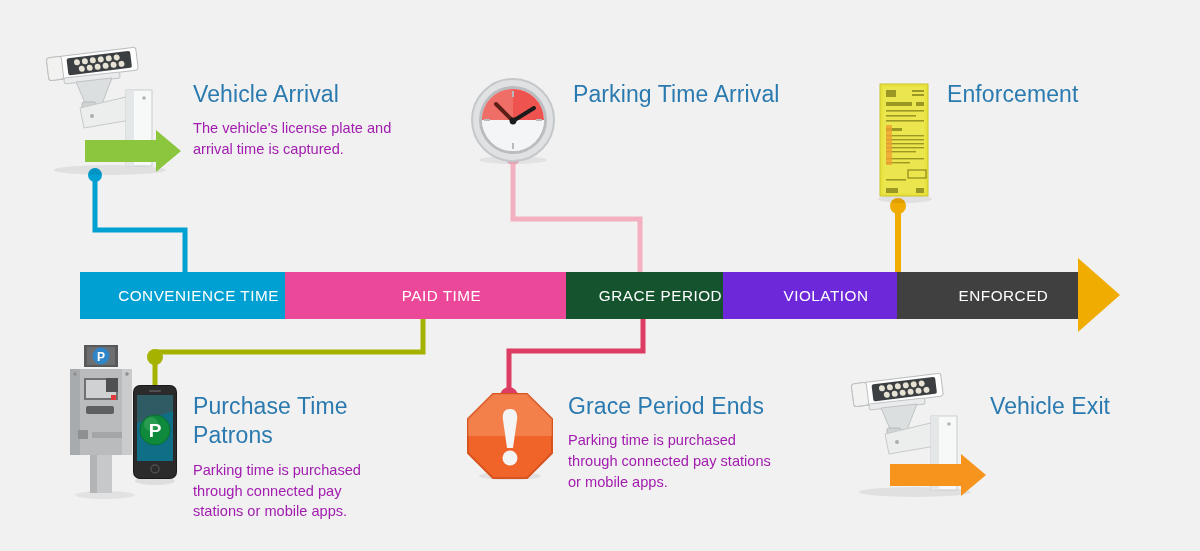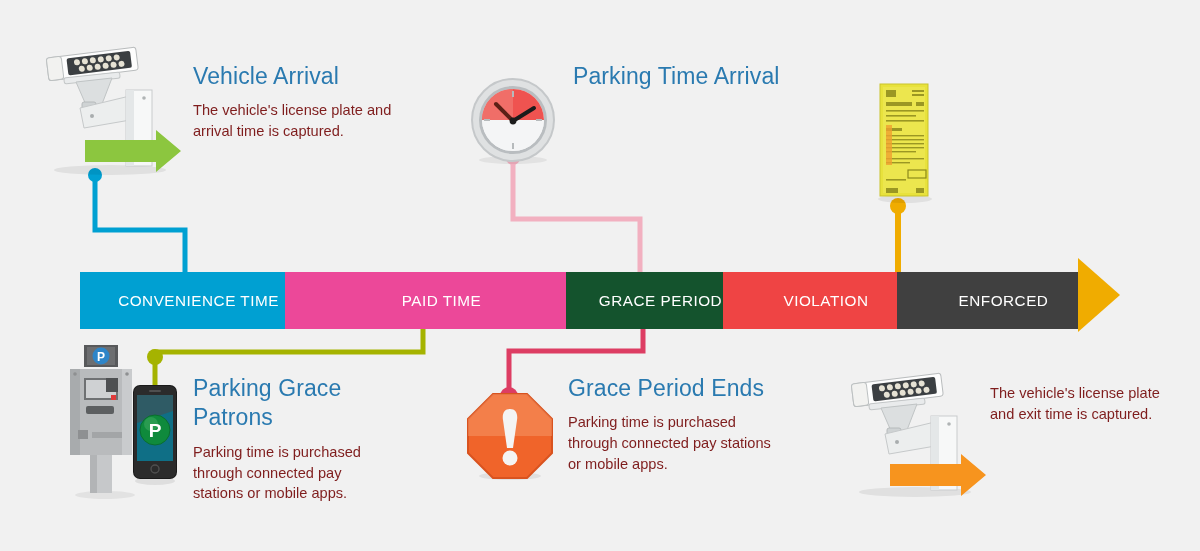--- a/index.html
+++ b/index.html
@@ -6,39 +6,39 @@
   body {
     width: 1200px; height: 551px;
     background: #f1f1f1;
     font-family: "Liberation Sans", sans-serif;
     overflow: hidden;
     position: relative;
   }
   #stage { position: absolute; inset: 0; }
 
   
-  .block { position: absolute; }
+  .block { position: absolute; margin-top: 18px; }
   .block h3 {
     color: #2a7ab0;
     font-weight: 400;
     font-size: 23px;
     line-height: 1.28;
     letter-spacing: .1px;
   }
   .block p {
-    color: #7f1d1d;
+    color: #a21caf;
     font-size: 14.6px;
     line-height: 1.42;
     margin-top: 9px;
   }
 
   
   #timeline { position: absolute; left: 80px; top: 272px; width: 1040px; height: 47px; }
   .seg {
-    position: absolute; top: 0; height: 57px;
+    position: absolute; top: 0; height: 47px;
     display: flex; align-items: center; justify-content: center; padding-left: 32px;
   }
   .seg span {
     color: #ffffff;
     font-size: 15.3px;
     letter-spacing: .5px;
     white-space: nowrap;
   }
   #arrowhead {
     position: absolute; top: -14px; right: 0;
@@ -91,21 +91,21 @@
   <div id="timeline">
     <div class="seg" style="left:0px;width:205px;background:#00a0d2">
       <span>CONVENIENCE TIME</span>
     </div>
     <div class="seg" style="left:205px;width:281px;background:#ec4899">
       <span>PAID TIME</span>
     </div>
     <div class="seg" style="left:486px;width:157px;background:#14532d">
       <span>GRACE PERIOD</span>
     </div>
-    <div class="seg" style="left:643px;width:174px;background:#ef4444">
+    <div class="seg" style="left:643px;width:174px;background:#6d28d9">
       <span>VIOLATION</span>
     </div>
     <div class="seg" style="left:817px;width:181px;background:#404040">
       <span>ENFORCED</span>
     </div>
     <div id="arrowhead"></div>
   </div>
 
   <div class="icon" style="left:38px;top:42px;width:150px;height:135px">
     <svg width="150" height="135" viewBox="0 0 150 135">
@@ -305,32 +305,33 @@
   <div class="block" style="left:193px;top:62px;width:205px">
     <h3>Vehicle Arrival</h3>
     <p>The vehicle's license plate and arrival time is captured.</p>
   </div>
 
   <div class="block" style="left:573px;top:62px;width:250px">
     <h3>Parking Time Arrival</h3>
   </div>
 
   <div class="block" style="left:947px;top:62px;width:218px">
+    <h3>Enforcement</h3>
   </div>
 
   <div class="block" style="left:193px;top:374px;width:200px">
     <h3>
-      <span>Parking Grace</span><br>
+      <span>Purchase Time</span><br>
       <span>Patrons</span>
     </h3>
     <p>Parking time is purchased through connected pay stations or mobile apps.</p>
   </div>
 
   <div class="block" style="left:568px;top:374px;width:205px">
     <h3>Grace Period Ends</h3>
     <p>Parking time is purchased through connected pay stations or mobile apps.</p>
   </div>
 
   <div class="block" style="left:990px;top:374px;width:180px">
-    <p>The vehicle's license plate and exit time is captured.</p>
+    <h3>Vehicle Exit</h3>
   </div>
 
 </div>
 
 </body></html>

